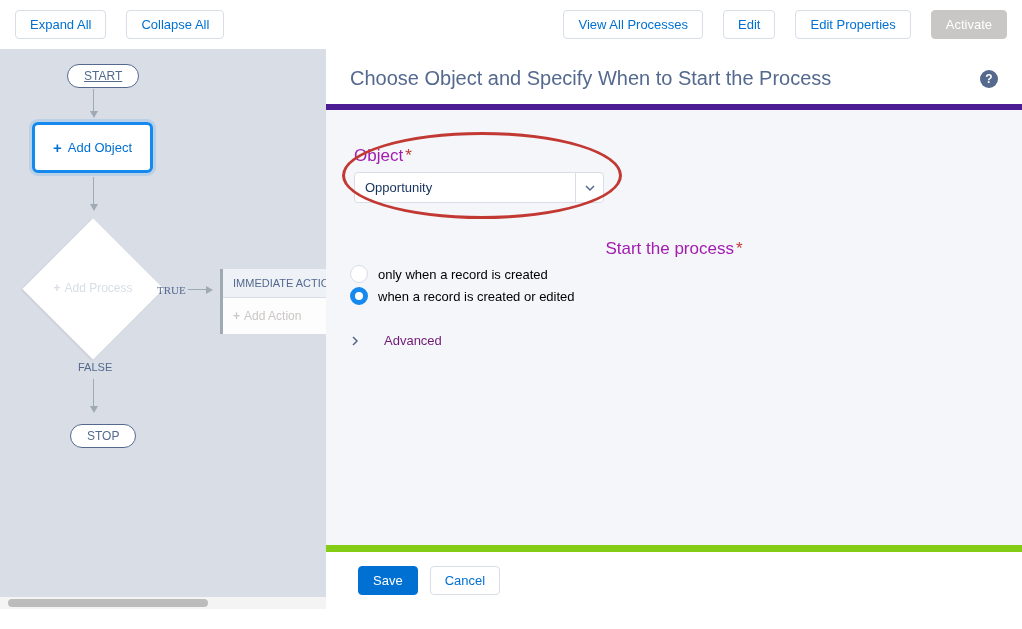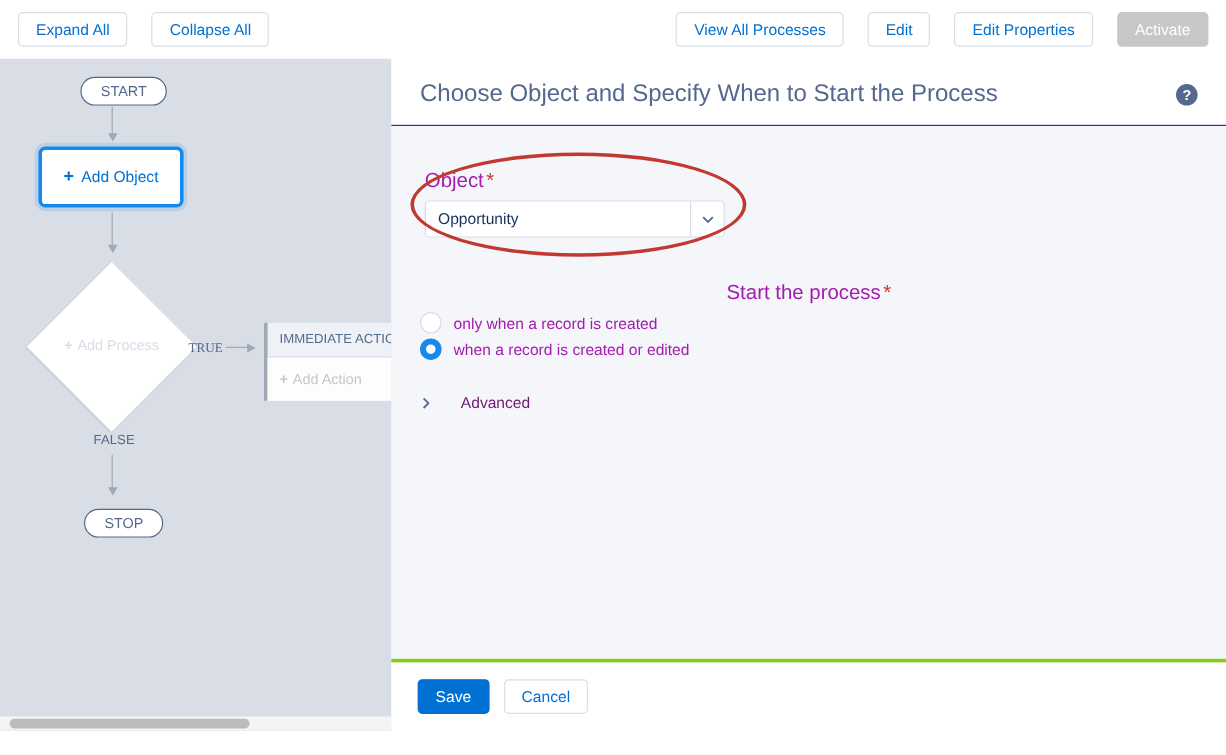--- a/index.html
+++ b/index.html
@@ -58,21 +58,21 @@
       flex: 1;
       background: #fff;
       display: flex;
       flex-direction: column;
     }
     .panel-header {
       display: flex;
       align-items: center;
       justify-content: space-between;
       padding: 18px 24px 14px 24px;
-      border-bottom: 1px solid #4c1d95;
+      border-bottom: 6px solid #4c1d95;
     }
     .panel-title {
       font-size: 20px;
       font-weight: 400;
       color: #54698d;
     }
     .help-icon {
       width: 18px;
       height: 18px;
       border-radius: 50%;
@@ -144,21 +144,21 @@
     }
     .section {
       margin-top: 22px;
       text-align: center;
     }
     .radio-row {
       display: flex;
       align-items: center;
       gap: 10px;
       margin-top: 4px;
-      color: #a21caf;
+      color: #000000;
     }
     .radio {
       width: 18px;
       height: 18px;
       border-radius: 50%;
       border: 1px solid #d8dde6;
       background: #fff;
       display: flex;
       align-items: center;
       justify-content: center;
@@ -168,25 +168,25 @@
     }
     .advanced {
       display: flex;
       align-items: center;
       gap: 24px;
       margin-top: 28px;
       color: #701a75;
       cursor: pointer;
     }
     .panel-footer {
-      padding: 14px 22px;
+      padding: 14px 32px;
       background: #fff;
       display: flex;
       gap: 12px;
-      border-top: 3px solid #84cc16;
+      border-top: 7px solid #84cc16;
     }
 
     
     .node {
       position: absolute;
       display: flex;
       align-items: center;
       justify-content: center;
       background: #fff;
     }
@@ -308,21 +308,21 @@
     <button class="btn">Edit</button>
     <button class="btn">Edit Properties</button>
     <button class="btn btn-disabled">Activate</button>
   </div>
 </div>
 
 <div class="content">
 
   <div class="canvas">
 
-    <div class="node pill" style="left:67px; top:15px;">START</div>
+    <div class="node pill" style="left:67px; top:15px;text-decoration:underline;">START</div>
 
     <div class="arrow-line" style="left:93px; top:40px; width:1px; height:25px;"></div>
     <div class="arrow-down" style="left:89.5px; top:62px;"></div>
 
     <div class="node add-object" style="left:32px; top:73px;">
       <span class="plus-icon">+</span>
       <span>Add Object</span>
     </div>
 
     <div class="arrow-line" style="left:93px; top:128px; width:1px; height:30px;"></div>

